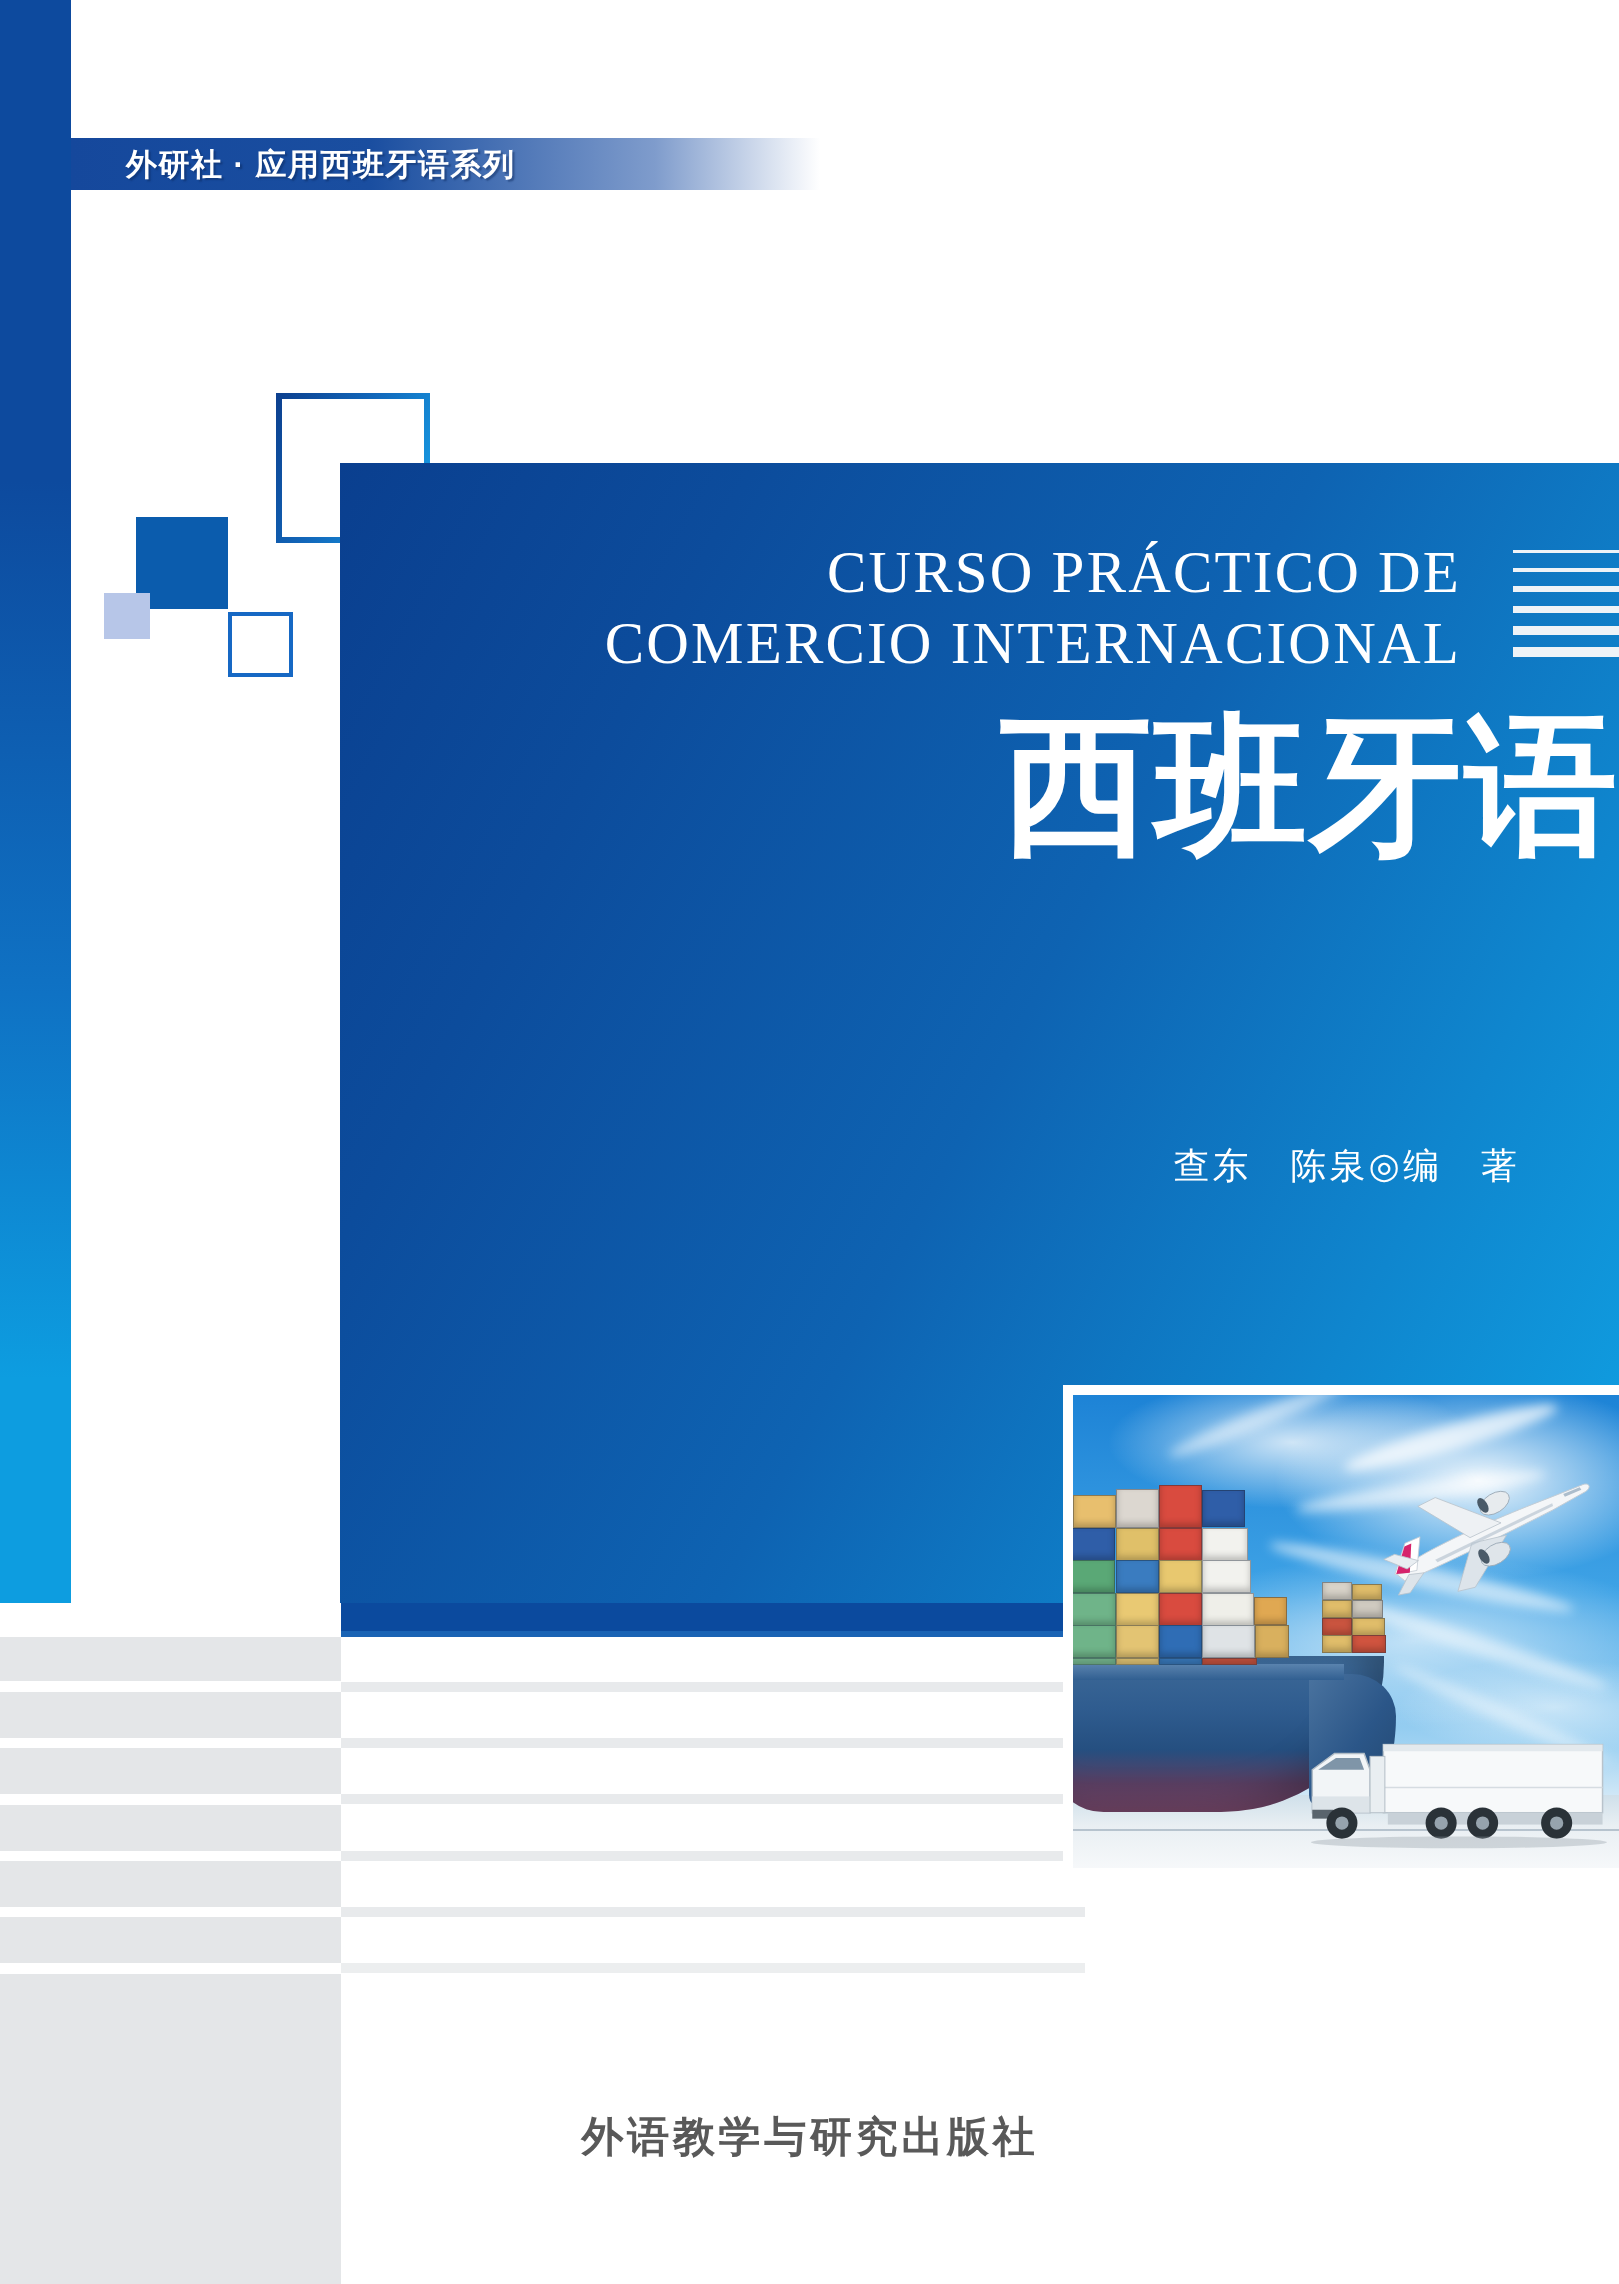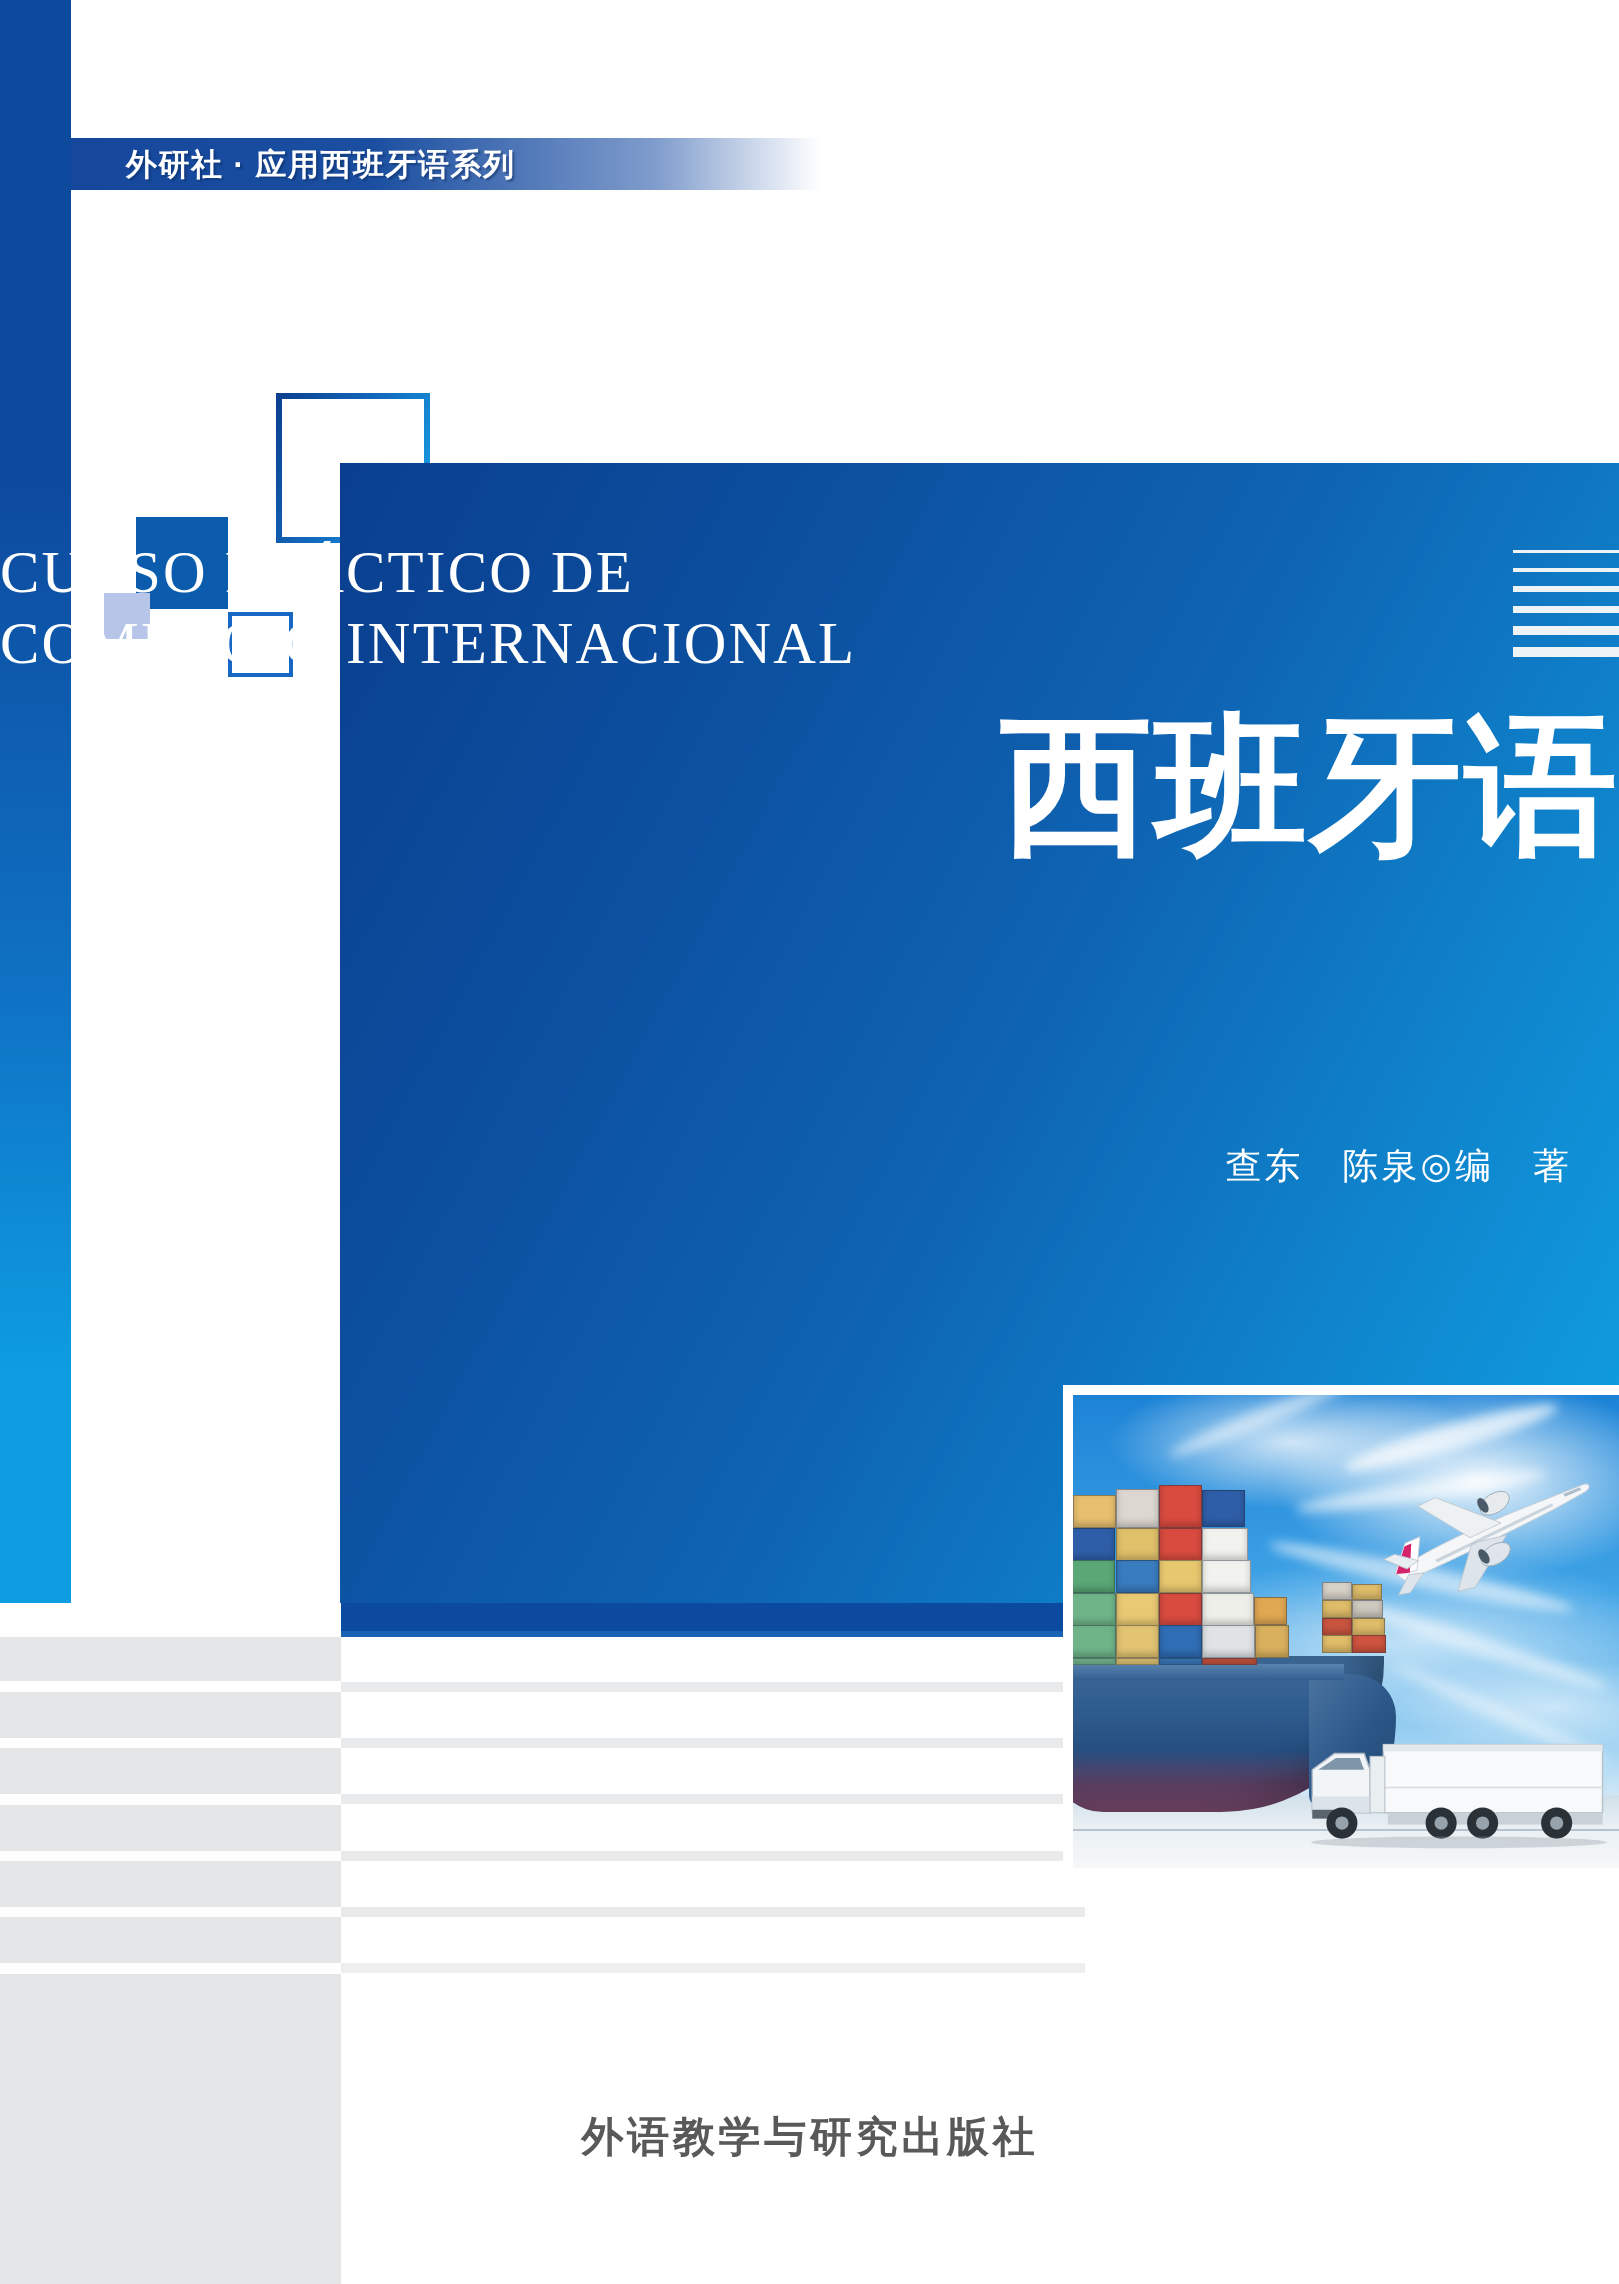--- a/index.html
+++ b/index.html
@@ -67,20 +67,21 @@
   .deco-rules i:nth-child(2){ height:4.4px;  margin-bottom:14px; }
   .deco-rules i:nth-child(3){ height:6px;  margin-bottom:13.3px; }
   .deco-rules i:nth-child(4){ height:7.4px; margin-bottom:12.6px; }
   .deco-rules i:nth-child(5){ height:9px; margin-bottom:12px; }
   .deco-rules i:nth-child(6){ height:10.4px; }
 
   
   .es-title{
     position:absolute; left:0; top:74px; width:1620px;
     padding-right:159px;
+    text-align:right;
     color:#ffffff;
     font-family:"Liberation Serif","DejaVu Serif",serif;
     font-size:59px; line-height:71px; letter-spacing:2.2px;
     font-weight:400;
     z-index:6;
   }
   .es-title span{ display:block; }
 
   
   .cn-title{
@@ -90,21 +91,21 @@
     font-family:"DejaVu Sans","Liberation Sans",sans-serif;
     font-weight:bold;
     font-size:152px; line-height:169px; letter-spacing:3px;
     z-index:6;
   }
   .cn-title span{ display:block; }
 
   
   .authors{
     position:absolute; left:0; top:679px; width:1620px;
-    padding-right:48px;
+    padding-right:100px;
     text-align:right;
     color:#ffffff;
     font-family:"DejaVu Sans","Liberation Sans",sans-serif;
     font-size:36px; letter-spacing:3px; font-weight:400;
     z-index:6;
   }
 
   
   .photo{
     position:absolute; left:1063px; top:1385px; width:557px; height:483px;

